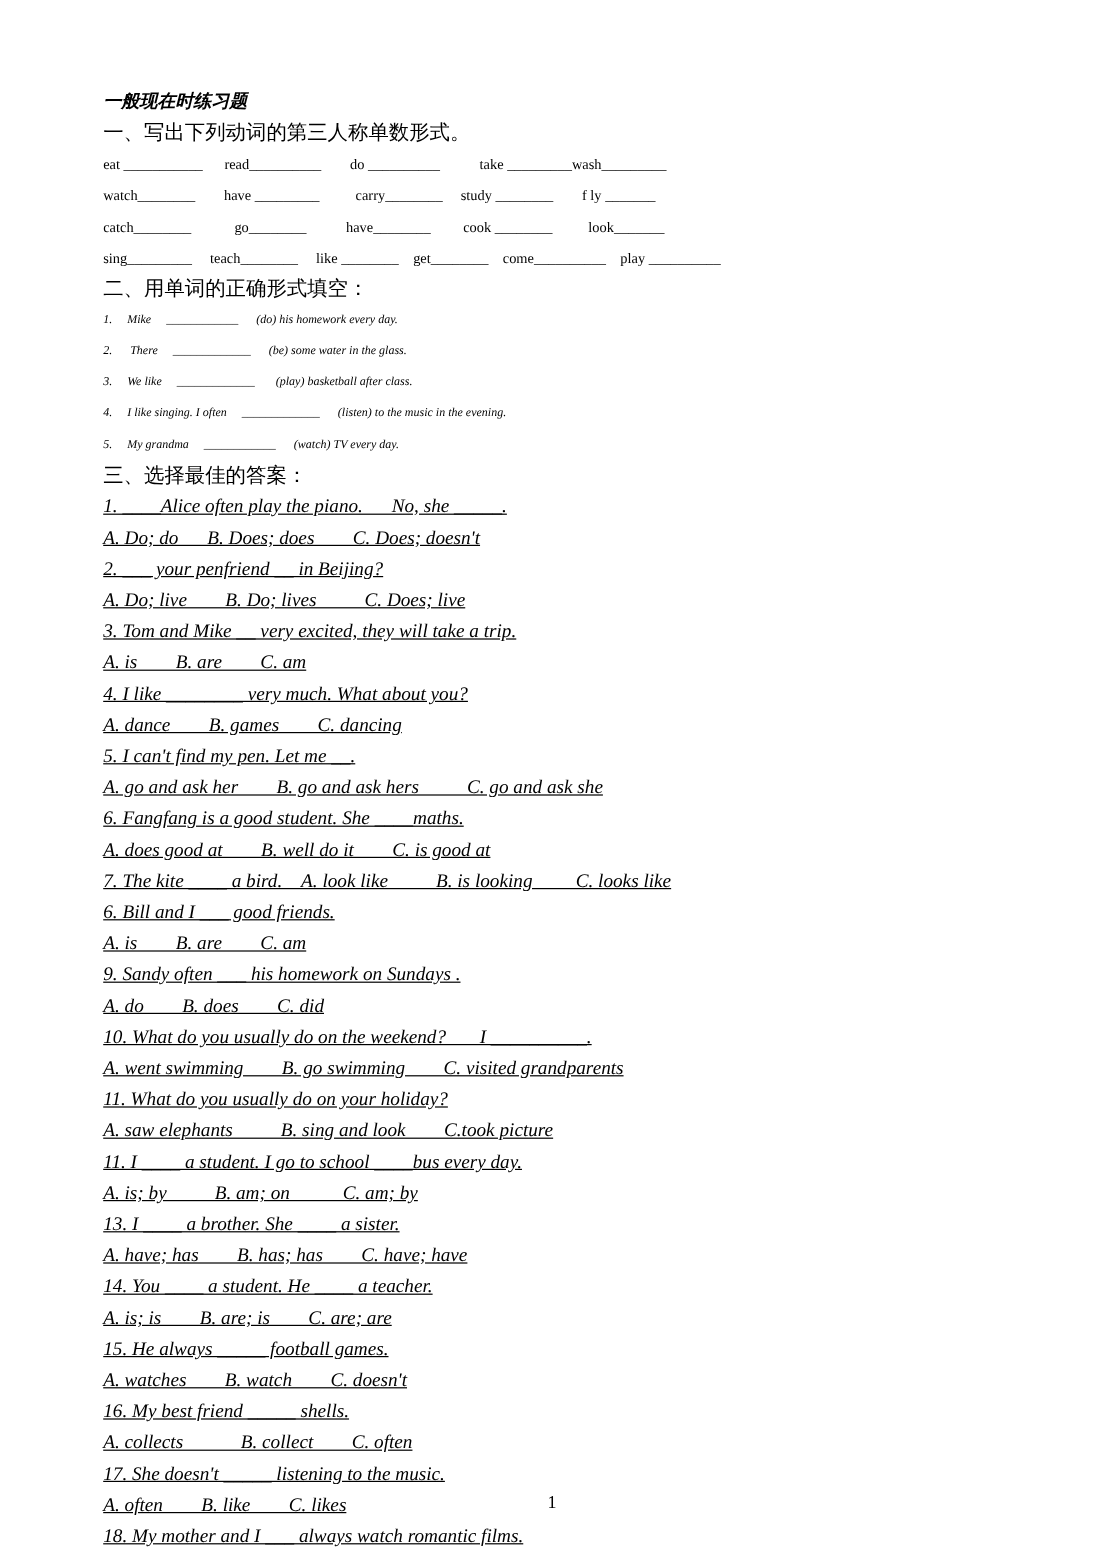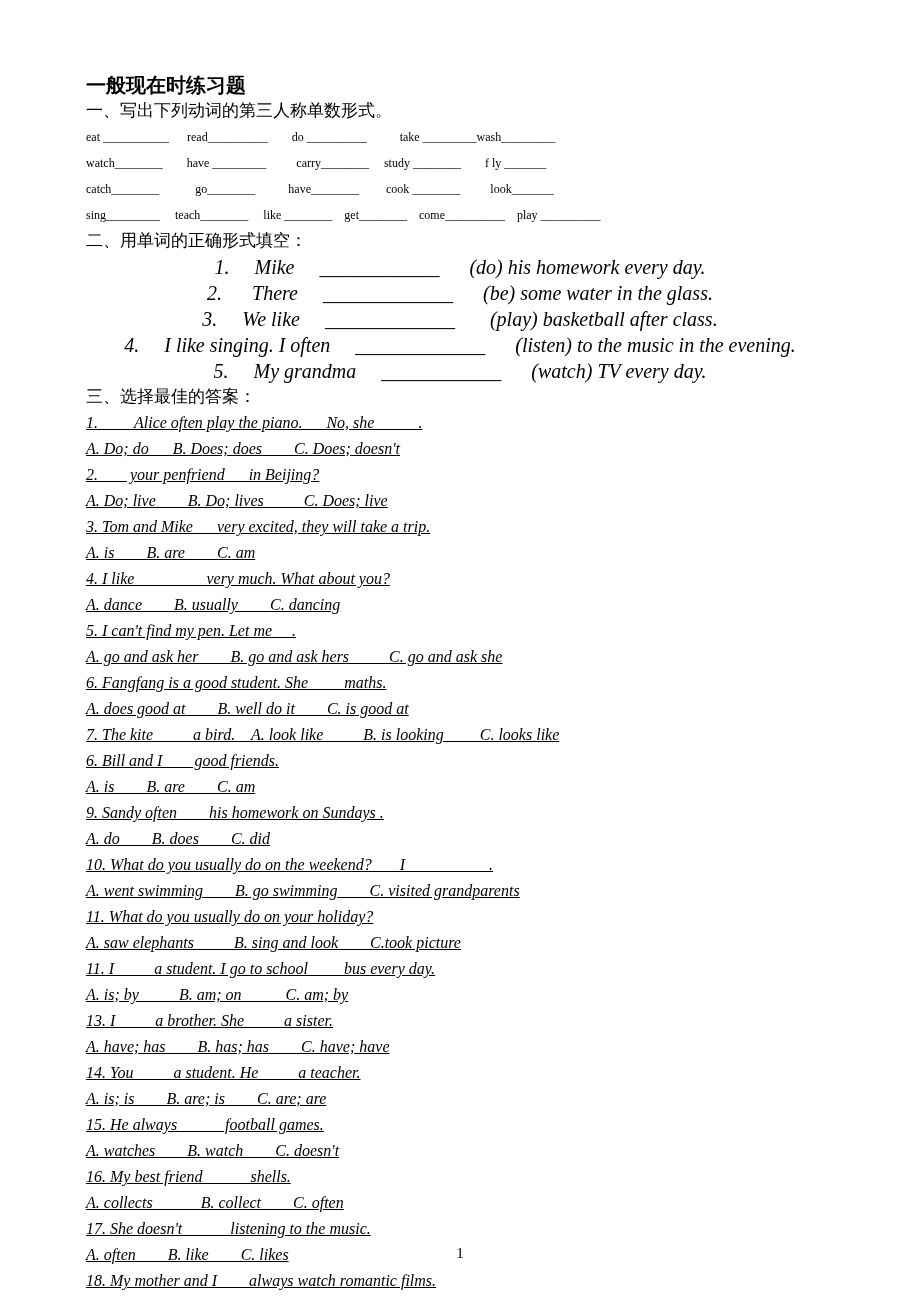--- a/index.html
+++ b/index.html
@@ -6,43 +6,43 @@
     body {
       background: #fff;
       font-family: "Times New Roman", "SimSun", serif;
       width: 920px;
       height: 1302px;
       padding: 72px 86px 50px 86px;
       position: relative;
     }
     .title-bold {
       font-weight: bold;
-      font-size: 20px;
+      font-size: 15px;
       line-height: 26px;
       font-family: "SimSun", serif;
+      font-style: italic;
     }
     .heading {
       font-weight: normal;
       font-size: 17px;
       line-height: 26px;
       font-family: "SimSun", serif;
     }
     .row-verbs {
       font-size: 12px;
       line-height: 26px;
       font-family: "Times New Roman", serif;
       white-space: pre;
     }
     .fill-line {
-      font-size: 20px;
+      font-size: 10px;
       line-height: 26px;
       font-style: italic;
       font-family: "Times New Roman", serif;
       white-space: pre;
-      text-align: center;
     }
     .q-line {
       font-size: 16px;
       line-height: 26px;
       font-style: italic;
       font-family: "Times New Roman", serif;
       white-space: pre;
       text-decoration: underline;
     }
     .page-number {
@@ -74,21 +74,21 @@
 <div class="fill-line">5.     My grandma     ____________      (watch) TV every day.</div>
 
 <div class="heading">三、选择最佳的答案：</div>
 <div class="q-line">1. ____Alice often play the piano.      No, she _____.</div>
 <div class="q-line">A. Do; do      B. Does; does        C. Does; doesn't</div>
 <div class="q-line">2. ___ your penfriend __ in Beijing?</div>
 <div class="q-line">A. Do; live        B. Do; lives          C. Does; live</div>
 <div class="q-line">3. Tom and Mike __ very excited, they will take a trip.</div>
 <div class="q-line">A. is        B. are        C. am</div>
 <div class="q-line">4. I like ________ very much. What about you?</div>
-<div class="q-line">A. dance        B. usually        C. dancing</div>
+<div class="q-line">A. dance        B. games        C. dancing</div>
 <div class="q-line">5. I can't find my pen. Let me __.</div>
 <div class="q-line">A. go and ask her        B. go and ask hers          C. go and ask she</div>
 <div class="q-line">6. Fangfang is a good student. She ____maths.</div>
 <div class="q-line">A. does good at        B. well do it        C. is good at</div>
 <div class="q-line">7. The kite ____ a bird.    A. look like          B. is looking         C. looks like</div>
 <div class="q-line">6. Bill and I ___ good friends.</div>
 <div class="q-line">A. is        B. are        C. am</div>
 <div class="q-line">9. Sandy often ___ his homework on Sundays .</div>
 <div class="q-line">A. do        B. does        C. did</div>
 <div class="q-line">10. What do you usually do on the weekend?       I __________.</div>

